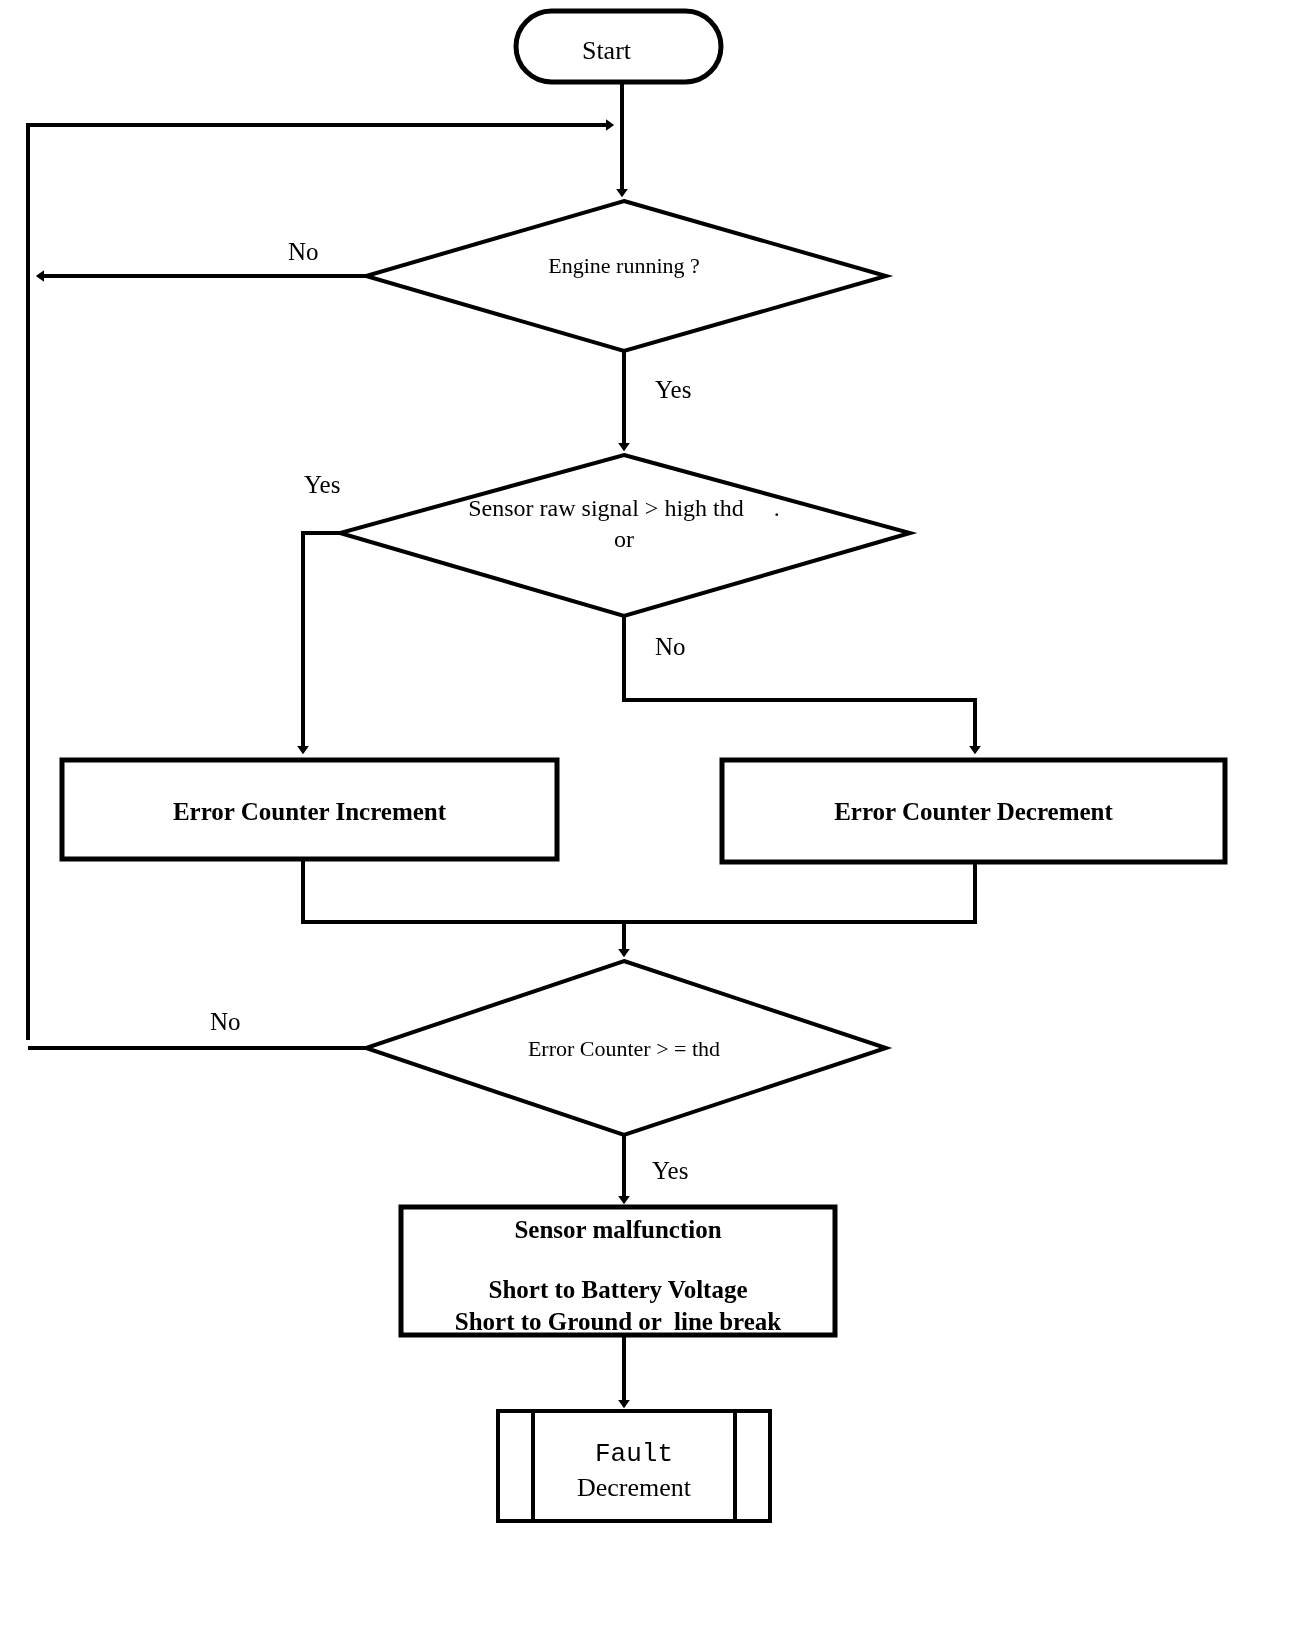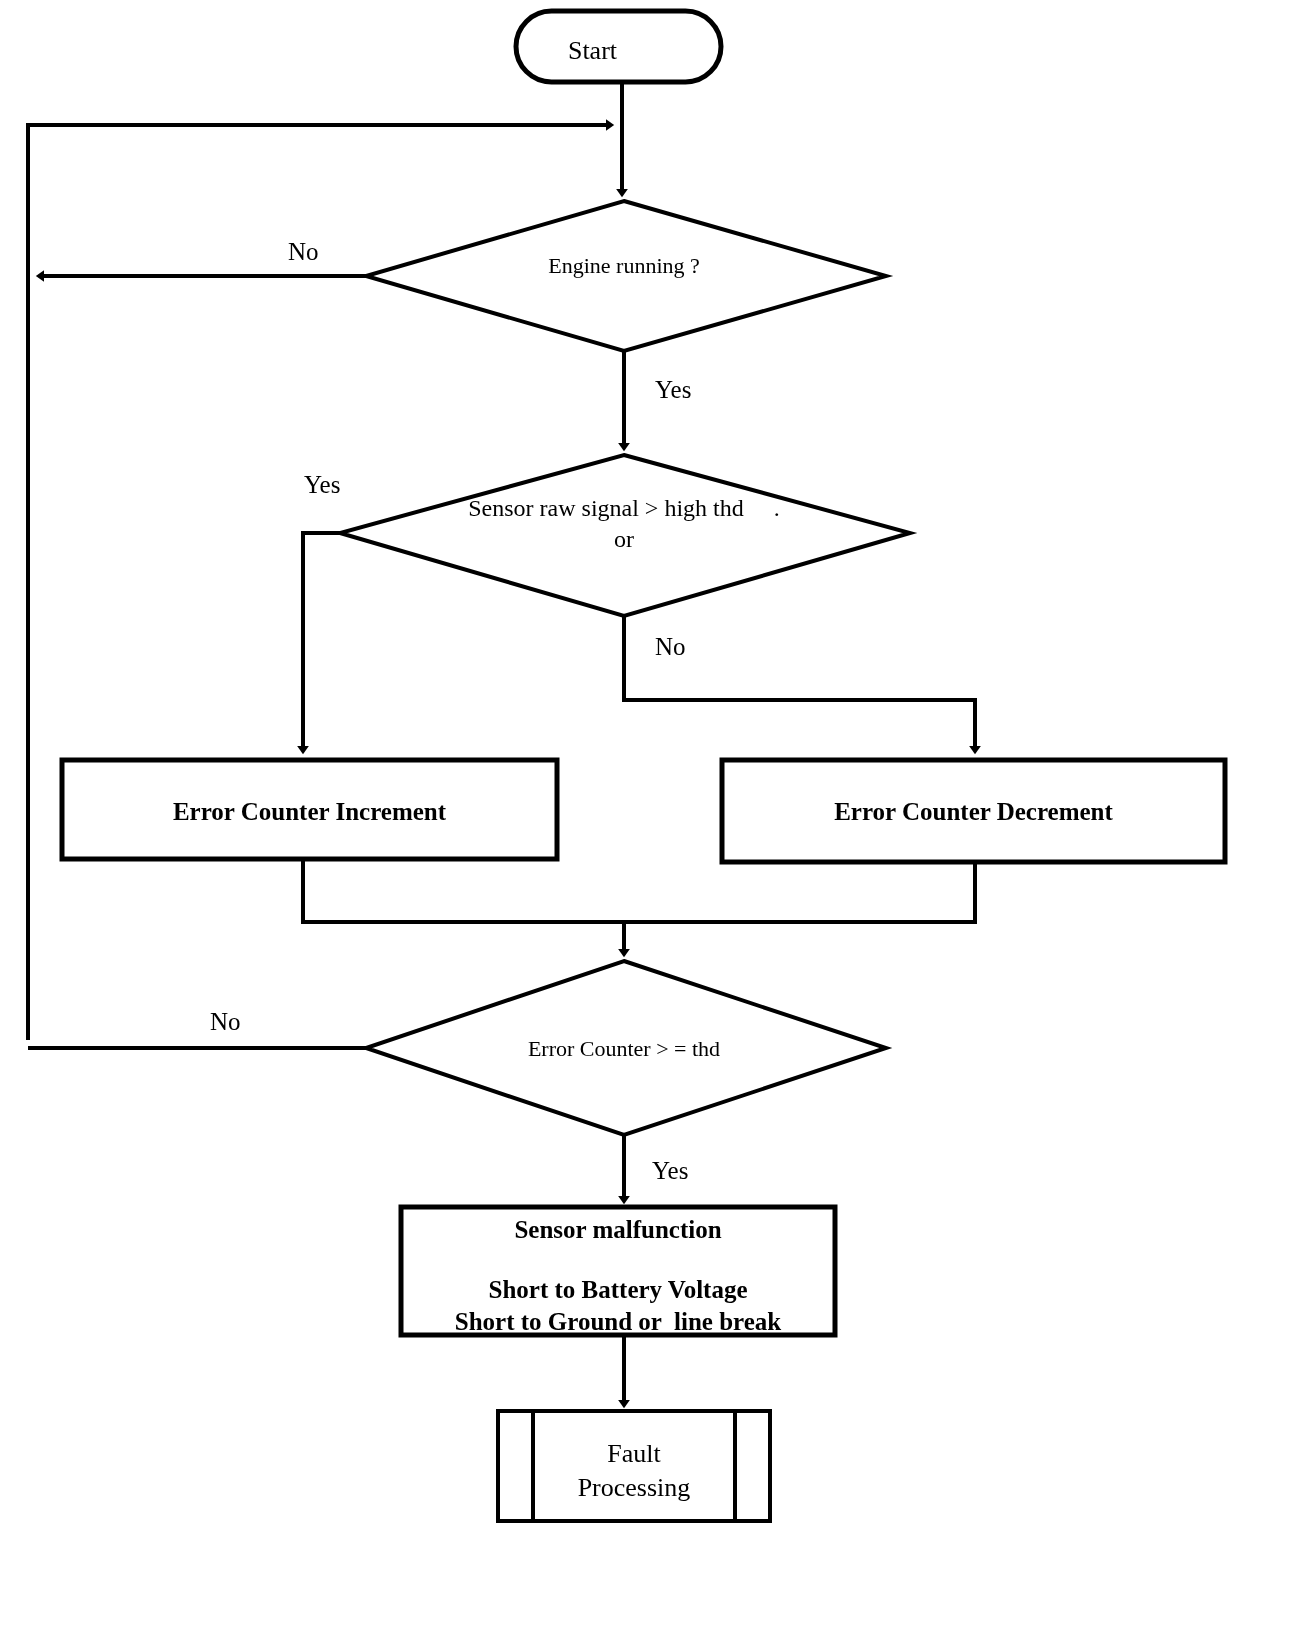--- a/index.html
+++ b/index.html
@@ -101,21 +101,21 @@
       <rect x="401" y="1207" width="434" height="128" fill="#ffffff" stroke="#000000" stroke-width="5"></rect>
 
       <path d="M624,1335 L624,1404" stroke-width="4" marker-end="url(#arrow-down)"></path>
 
       <rect x="498" y="1411" width="272" height="110" fill="#ffffff" stroke="#000000" stroke-width="4"></rect>
       <line x1="533" y1="1411" x2="533" y2="1521" stroke="#000000" stroke-width="4"></line>
       <line x1="735" y1="1411" x2="735" y2="1521" stroke="#000000" stroke-width="4"></line>
     </g>
   </svg>
 
-  <div class="node-label t-start" style="left:490px; top:34px; width:205px;">Start</div>
+  <div class="node-label t-start" style="left:504px; top:34px; width:205px;">Start</div>
 
   <div class="node-label t-diamond" style="left:444px; top:252px; width:360px;">Engine running ?</div>
 
   <div style="position:absolute; left:364px; top:493px; width:520px;">
     <div class="node-label t-multi" style="position:static; width:100%;">Sensor raw signal &gt; high thd     .</div>
     <div class="node-label t-multi" style="position:static; width:100%;">or</div>
   </div>
 
   <div class="node-label t-process" style="left:62px; top:796px; width:495px;">Error Counter Increment</div>
 
@@ -123,22 +123,22 @@
 
   <div class="node-label t-diamond" style="left:444px; top:1035px; width:360px;">Error Counter &gt; = thd</div>
 
   <div style="position:absolute; left:401px; top:1214px; width:434px;">
     <div class="node-label t-process" style="position:static; width:100%;">Sensor malfunction</div>
     <div class="node-label t-process" style="position:static; width:100%; margin-top:28px;">Short to Battery Voltage</div>
     <div class="node-label t-process" style="position:static; width:100%;">Short to Ground or  line break</div>
   </div>
 
   <div style="position:absolute; left:498px; top:1437px; width:272px;">
-    <div class="node-label t-fault" style="position:static; width:100%;">Fault</div>
-    <div class="node-label t-fault" style="position:static; width:100%;">Processing</div>
+    <div class="node-label t-fault" style="position:static; width:100%;font-family:Liberation Mono, monospace;">Fault</div>
+    <div class="node-label t-fault" style="position:static; width:100%;">Decrement</div>
   </div>
 
   <div class="edge-label" style="left:288px; top:238px;">No</div>
 
   <div class="edge-label" style="left:655px; top:376px;">Yes</div>
 
   <div class="edge-label" style="left:304px; top:471px;">Yes</div>
 
   <div class="edge-label" style="left:655px; top:633px;">No</div>
 

